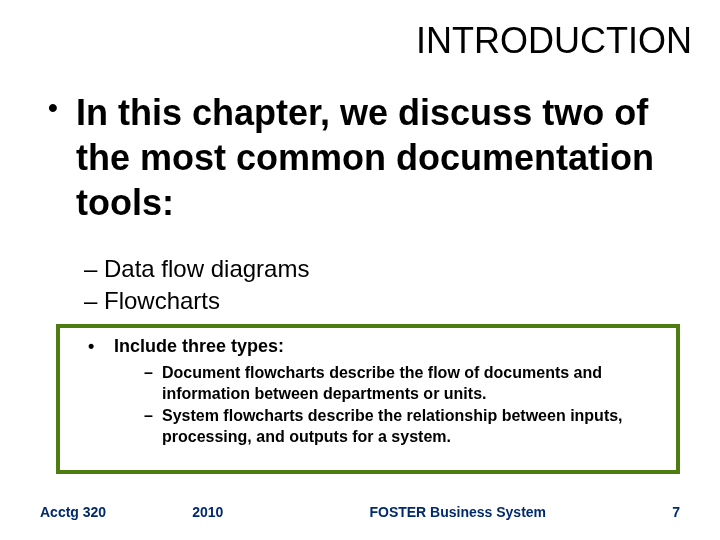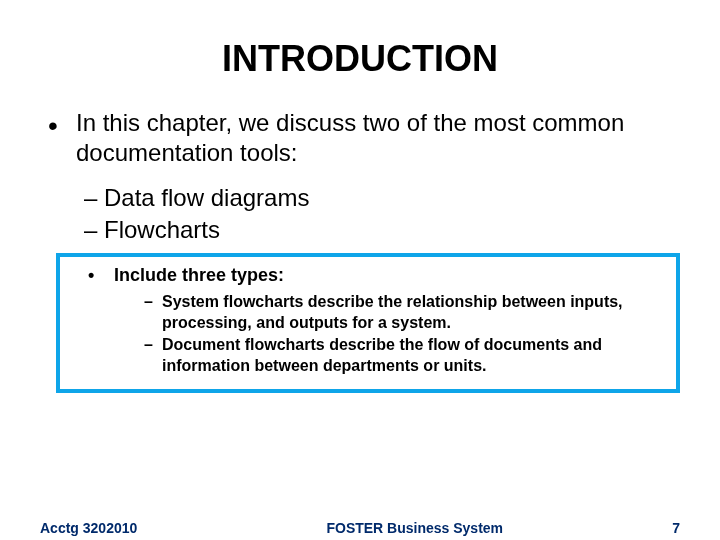--- a/index.html
+++ b/index.html
@@ -1,34 +1,34 @@
 <!DOCTYPE html>
 <html><head>
 <meta charset="utf-8">
 <style>
   * { box-sizing: border-box; margin: 0; padding: 0; }
   html, body { width: 720px; height: 540px; font-family: Arial, Helvetica, sans-serif; background: #fff; color: #000; }
   .slide { position: relative; width: 720px; height: 540px; padding: 18px 28px 0 28px; }
-  .title { text-align: center; font-size: 36px; font-weight: 700; margin-top: 20px; margin-bottom: 28px; }
-  .bullet-l1 { font-size: 24px; line-height: 1.25; margin-left: 20px; margin-right: 10px; position: relative; padding-left: 28px; }
+  .title { text-align: right; font-size: 36px; font-weight: 400; margin-top: 2px; margin-bottom: 28px; }
+  .bullet-l1 { font-size: 36px; line-height: 1.25; margin-left: 20px; margin-right: 10px; position: relative; padding-left: 28px; font-weight: bold; }
   .bullet-l1::before { content: "•"; position: absolute; left: 0; top: 0; font-size: 28px; }
-  .sub-list { margin-top: 14px; margin-left: 56px; }
+  .sub-list { margin-top: 28px; margin-left: 56px; }
   .sub-item { font-size: 24px; line-height: 1.35; position: relative; padding-left: 20px; }
   .sub-item::before { content: "–"; position: absolute; left: 0; top: 0; }
   .sub-item.bold { font-weight: 400; }
-  .box { border: 4px solid #0ea5e9; margin: 6px 12px 0 28px; padding: 8px 14px 10px 14px; }
+  .box { border: 4px solid #4d7c0f; margin: 6px 12px 0 28px; padding: 8px 14px 20px 14px; }
   .box-head { font-size: 18px; font-weight: 700; position: relative; padding-left: 26px; margin-bottom: 6px; margin-left: 14px; }
   .box-head::before { content: "•"; position: absolute; left: 0; top: 0; font-size: 18px; }
   .box-list { margin-left: 70px; margin-right: 6px; }
   .box-item { font-size: 16px; font-weight: 700; line-height: 1.3; position: relative; padding-left: 18px; margin-bottom: 2px; }
   .box-item::before { content: "–"; position: absolute; left: 0; top: 0; }
   .box-item .rest { font-weight: 700; }
-  .footer { position: absolute; left: 0; right: 0; bottom: 4px; display: flex; align-items: baseline; font-size: 14px; font-weight: 700; color: #002a6b; padding: 0 40px; }
+  .footer { position: absolute; left: 0; right: 0; bottom: 20px; display: flex; align-items: baseline; font-size: 14px; font-weight: 700; color: #002a6b; padding: 0 40px; }
   .footer .f1 { flex: 0 0 auto; }
-  .footer .f2 { flex: 0 0 auto; }
+  .footer .f2 { flex: 0 0 auto; margin-left: 86px; }
   .footer .f3 { flex: 1 1 auto; text-align: center; margin-left: 60px; }
   .footer .f4 { flex: 0 0 auto; margin-left: 40px; }
 </style>
 </head>
 <body>
 
 <div class="slide">
 
   <h1 class="title">INTRODUCTION</h1>
 
@@ -36,24 +36,24 @@
 
   <div class="sub-list">
     <div class="sub-item">Data flow diagrams</div>
     <div class="sub-item bold">Flowcharts</div>
   </div>
 
   <div class="box">
     <div class="box-head">Include three types:</div>
     <div class="box-list">
       <div class="box-item">
-        <span>System flowcharts</span><span class="rest"> describe the relationship between inputs, processing, and outputs for a system.</span>
+        <span>Document flowcharts</span><span class="rest"> describe the flow of documents and information between departments or units.</span>
       </div>
       <div class="box-item">
-        <span>Document flowcharts</span><span class="rest"> describe the flow of documents and information between departments or units.</span>
+        <span>System flowcharts</span><span class="rest"> describe the relationship between inputs, processing, and outputs for a system.</span>
       </div>
     </div>
   </div>
 
   <div class="footer">
     <span class="f1">Acctg 320</span>
     <span class="f2">2010</span>
     <span class="f3">FOSTER Business System</span>
     <span class="f4">7</span>
   </div>

